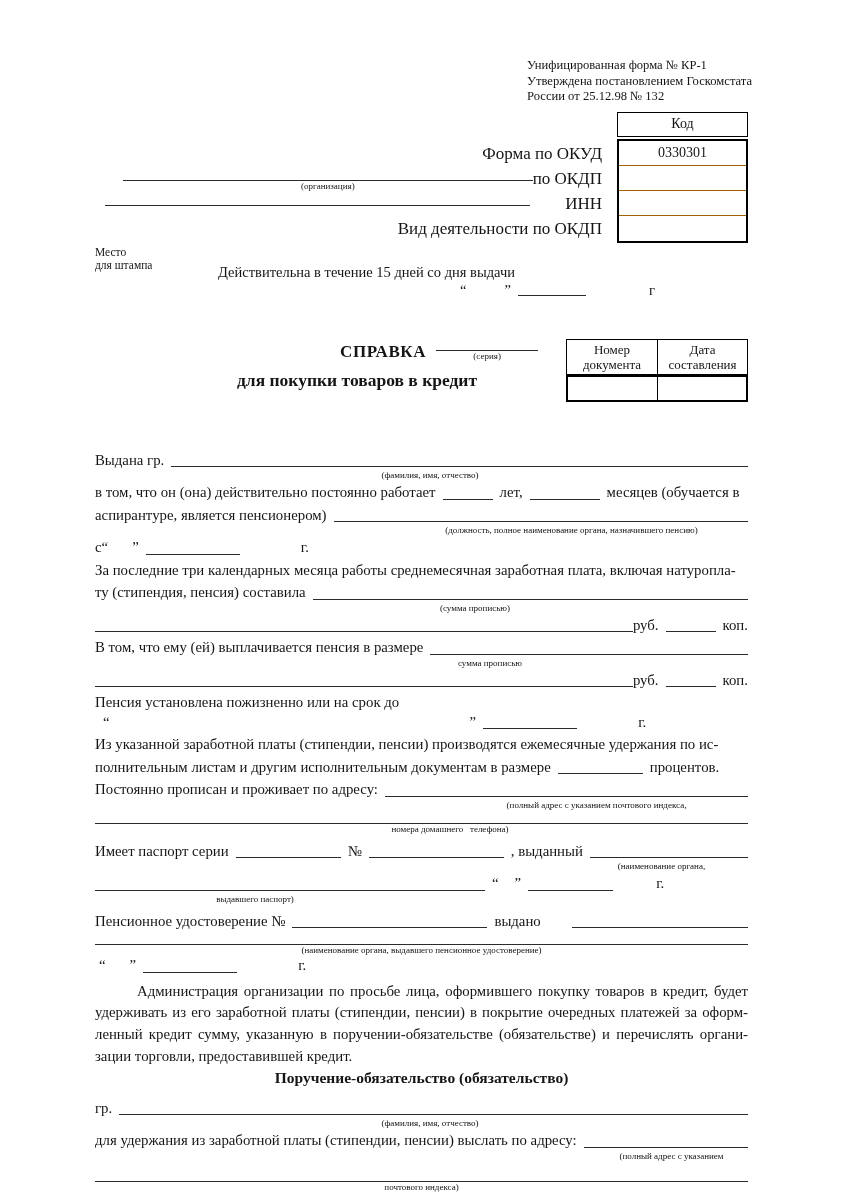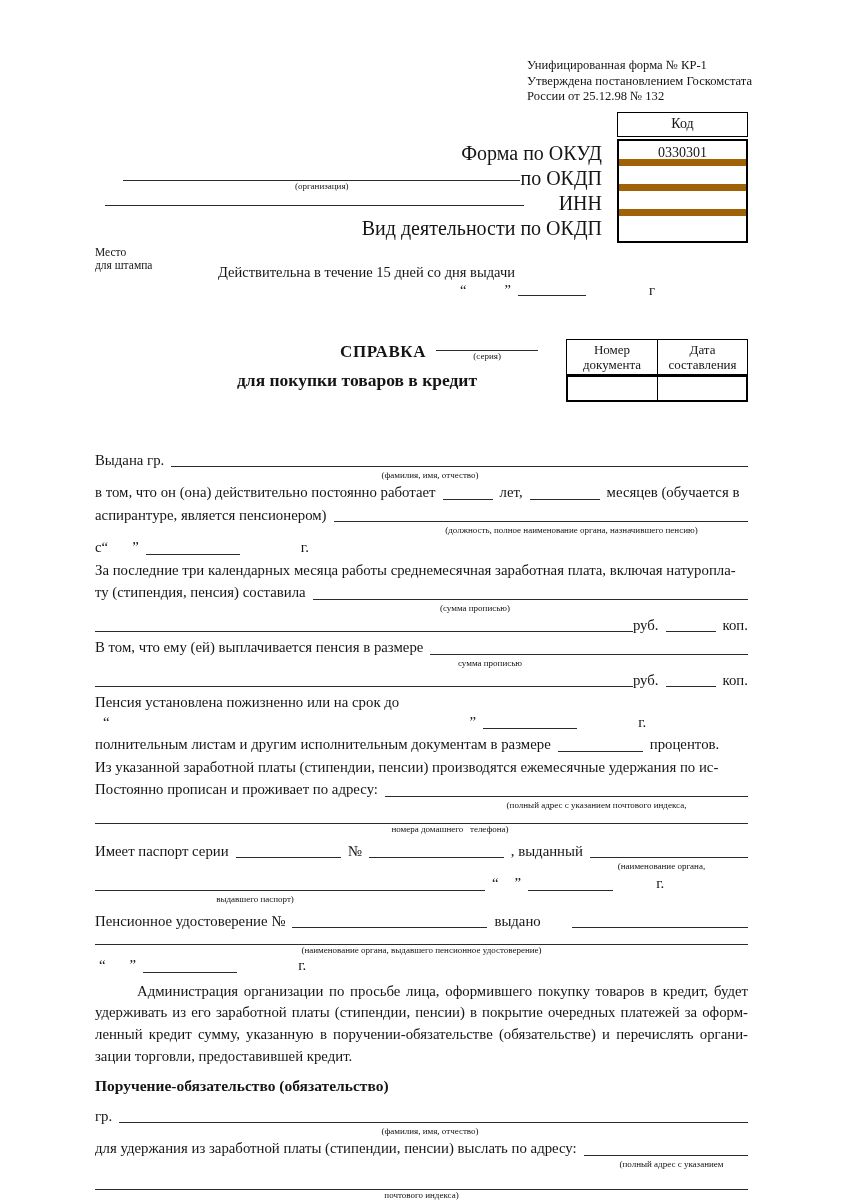--- a/index.html
+++ b/index.html
@@ -9,25 +9,25 @@
            padding:58px 101px 0 95px; overflow:hidden; }
 
   
   .approval { margin-left:432px; font-size:12.6px; line-height:15.5px; white-space:nowrap; }
 
   
   .codes-sec { position:relative; height:138px; margin-top:7px; }
   .code-table { position:absolute; top:0; right:0; width:131px;border-radius:12px; }
   .ct-head { border:1.5px solid #000; text-align:center; font-size:14px; height:25px; line-height:22px; }
   .ct-body { border:2.4px solid #000; margin-top:2px; }
-  .ct-row { height:25px; border-bottom:7px solid #a16207; text-align:center; font-size:14px; line-height:23px; }
+  .ct-row { height:25px; border-bottom:1px solid #a16207; text-align:center; font-size:14px; line-height:23px; }
   .ct-row:last-child { border-bottom:none; }
   .cl-rows { margin-right:140px; padding-top:29px; }
   .cl-row { height:25px; display:flex; align-items:flex-end; }
-  .cl-label { margin-left:auto; padding-right:6px; padding-bottom:4px; font-size:20px; line-height:17px; white-space:nowrap; }
+  .cl-label { margin-left:auto; padding-right:6px; padding-bottom:4px; font-size:17px; line-height:17px; white-space:nowrap; }
   .cl-fill { flex:1; display:flex; flex-direction:column; }
   .cl-line { height:16px; border-bottom:1.4px solid #2b2b2b; }
   .cl-cap { height:10px; font-size:9px; line-height:10px; text-align:center; }
   .ml28 { margin-left:28px; } .ml10 { margin-left:10px; } .mr35 { margin-right:35px; }
 
   .stamp-place { position:absolute; top:246px; left:95px; font-size:11.5px; line-height:13px; }
 
   .validity { margin-left:123px; margin-top:14px; font-size:14.5px; line-height:17px; }
 
   .dateline1 { display:flex; align-items:flex-end; margin-left:365px; margin-top:1px; font-size:14.5px; line-height:17px; }
@@ -53,21 +53,21 @@
   .u  { flex:1; border-bottom:1.4px solid #2b2b2b; margin:0 0 3px 7px; }
   .uw { flex:none; border-bottom:1.4px solid #2b2b2b; margin:0 7px 3px 7px; }
   .w50{width:50px} .w68{width:68px} .w70{width:70px} .w85{width:85px} .w94{width:94px}
   .w105{width:105px} .w135{width:135px} .w195{width:195px} .w390{width:390px}
   .sp { flex:none; } .sp16{width:16px} .sp24{width:24px} .sp36{width:36px} .sp38{width:38px}
   .sp54{width:54px} .sp56{width:56px} .sp360{width:360px}
   .cr { display:flex; font-size:9px; line-height:10px; margin-top:0; color:#111; }
   .cc { text-align:center; }
   .hr { border-bottom:1.6px solid #2b2b2b; height:13px; margin-top:1px; }
   .para { font-size:14.8px; line-height:21.8px; text-align:justify; text-indent:42px; margin-top:5px; }
-  .obl-title { font-weight:bold; font-size:15.5px; text-align:left; margin-top:9px; }
+  .obl-title { font-weight:bold; font-size:15.5px; text-align:center; margin-top:1px; }
   .mt8 { margin-top:8px; } .mt12 { margin-top:12px; } .mt6 { margin-top:6px; }
 </style>
 </head>
 <body>
 
 <div class="sheet">
 
   <div class="approval">
     <div>Унифицированная форма № КР-1</div>
     <div>Утверждена постановлением Госкомстата</div>
@@ -217,26 +217,26 @@
   <div class="ln" style="margin-top:0;">
     <span class="t" style="margin-left:8px;">“</span>
     <span class="sp sp360"></span>
     <span class="t">”</span>
     <span class="uw w94"></span>
     <span class="sp sp54"></span>
     <span class="t">г.</span>
   </div>
 
   <div class="ln">
+    <span class="t">Из указанной заработной платы (стипендии, пенсии) производятся ежемесячные удержания по ис-</span>
+  </div>
+  <div class="ln">
     <span class="t">полнительным листам и другим исполнительным документам в размере</span>
     <span class="uw w85"></span>
     <span class="t">процентов.</span>
-  </div>
-  <div class="ln">
-    <span class="t">Из указанной заработной платы (стипендии, пенсии) производятся ежемесячные удержания по ис-</span>
   </div>
 
   <div class="ln">
     <span class="t">Постоянно прописан и проживает по адресу:</span>
     <span class="u"></span>
   </div>
   <div class="cr">
     <span class="cc" style="margin-left:350px;flex:1;">(полный адрес с указанием почтового индекса,</span>
   </div>
   <div class="hr"></div>

